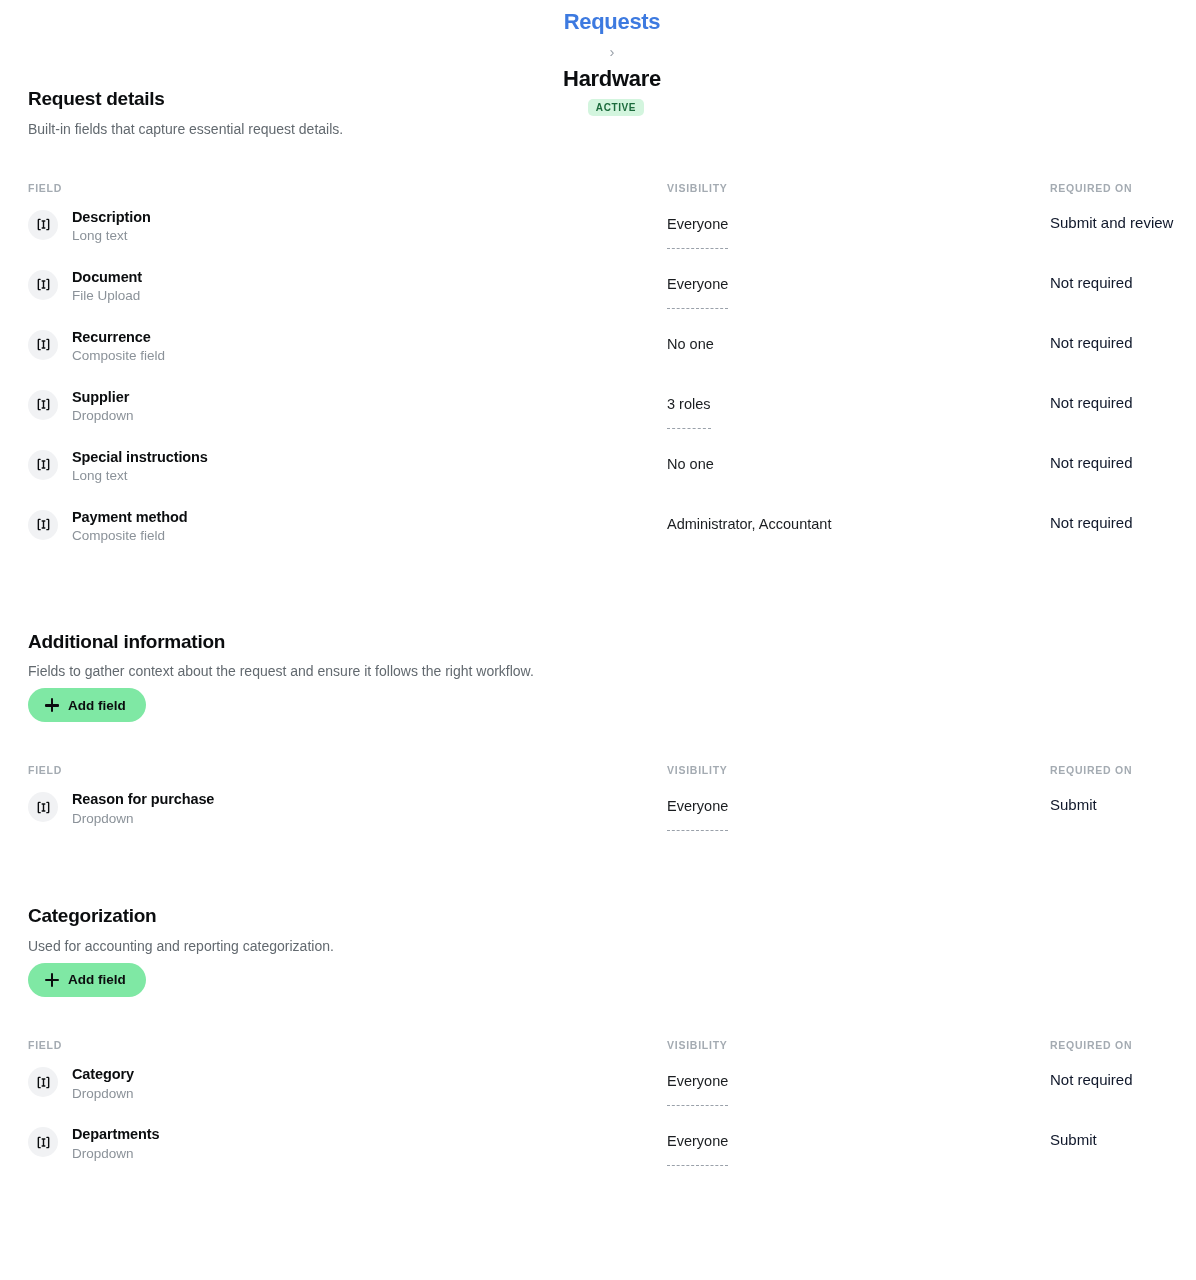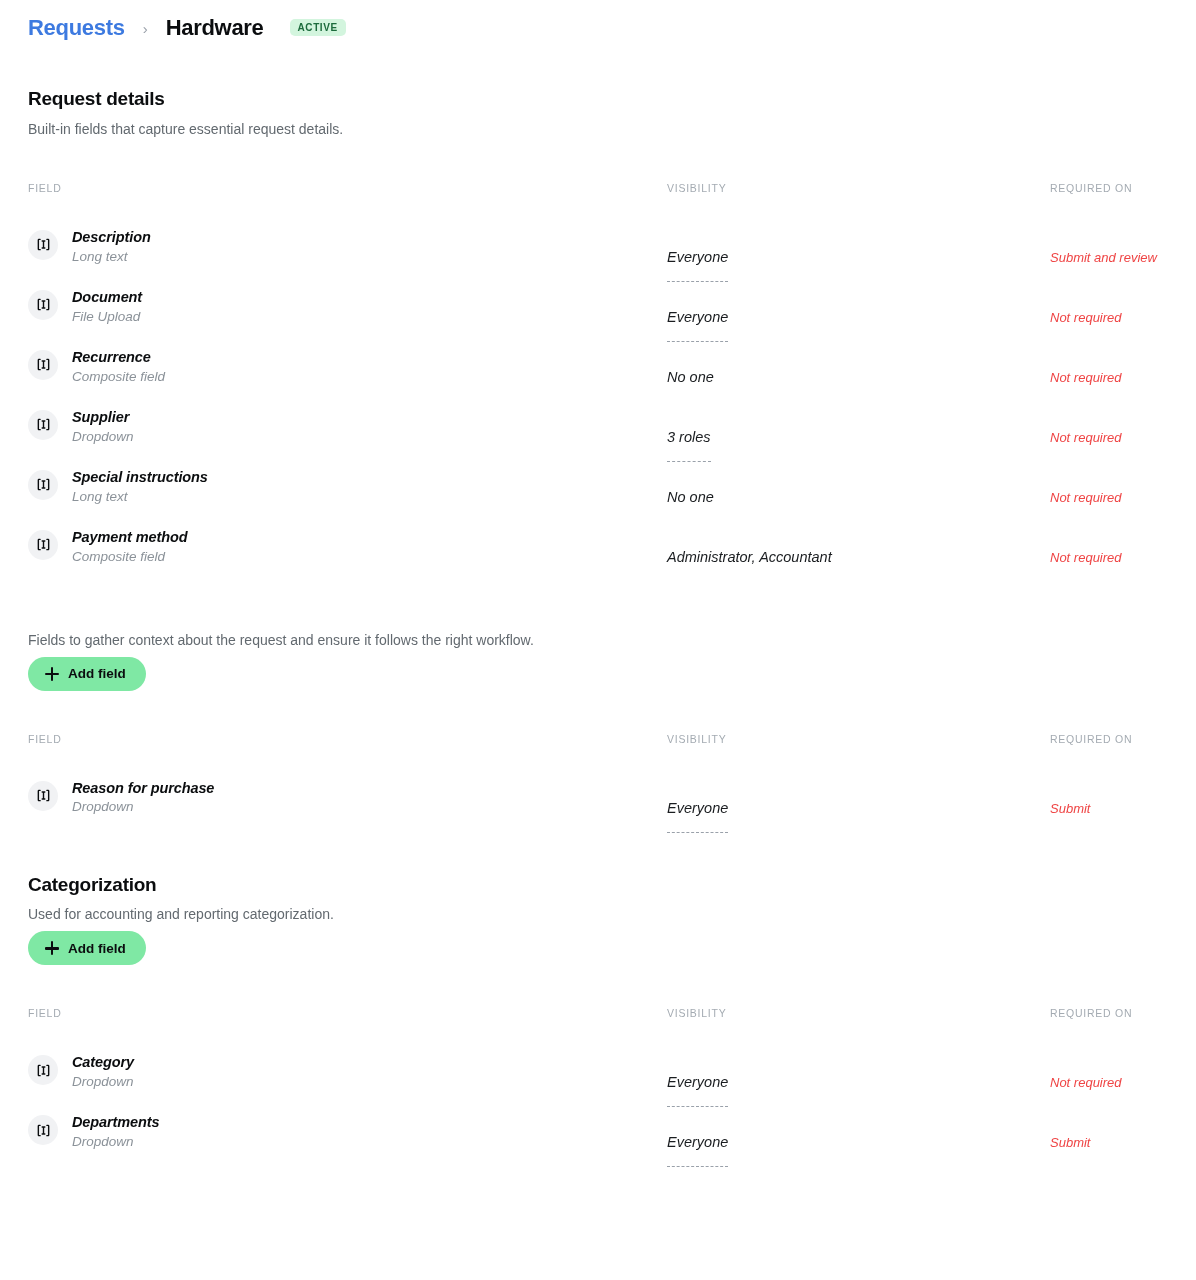--- a/index.html
+++ b/index.html
@@ -17,23 +17,24 @@
     color: #111315;
     -webkit-font-smoothing: antialiased;
   }
 
   .page { padding: 0 0 0 0; position: relative; }
 
   
   .breadcrumb {
     display: flex;
     align-items: center;
-    gap: 18px;
+    gap: 9px;
     padding: 11px 0 0 28px;
     height: 44px;
+    flex-direction: column;
   }
   .crumb-link {
     color: #3d7ae0;
     font-size: 22px;
     font-weight: 700;
     letter-spacing: -0.3px;
     cursor: pointer;
     text-decoration: none;
     line-height: 1;
   }
@@ -158,36 +159,35 @@
 
   
   .field-table { width: 1168px; margin-top: 0; }
   .col-headers {
     display: flex;
     align-items: center;
     height: 22px;
   }
   .col-h {
     font-size: 10.5px;
-    font-weight: 400;
+    font-weight: 700;
     letter-spacing: 0.75px;
     color: #a4abb2;
     text-transform: uppercase;
   }
   .c-field { width: 639px; flex: 0 0 639px; }
   .c-vis   { width: 383px; flex: 0 0 383px; }
   .c-req   { flex: 1 1 auto; }
 
   .rows { margin-top: 6px; }
   .field-row {
     display: flex;
-    align-items: flex-end;
+    align-items: flex-start;
     height: 60px;
     cursor: pointer;
-    font-style: italic;
   }
   .field-cell {
     display: flex;
     align-items: flex-start;
     gap: 14px;
     width: 639px;
     flex: 0 0 639px;
     padding-top: 2px;
   }
   .field-icon {
@@ -222,22 +222,22 @@
     color: #1a1d20;
   }
   .vis-val.dotted {
     border-bottom: 1px dashed #9aa1aa;
     padding-bottom: 16px;
     cursor: pointer;
   }
   .req-cell {
     flex: 1 1 auto;
     padding-top: 9px;
-    font-size: 13px;
-    color: #ef4444;
+    font-size: 15px;
+    color: #0f172a;
   }
 </style>
 </head>
 <body>
 
 <div class="page">
 
   <div class="breadcrumb">
     <a class="crumb-link" href="#">Requests</a>
     <span class="crumb-sep">›</span>
@@ -376,20 +376,21 @@
             <span class="vis-val">Administrator, Accountant</span>
           </div>
           <div class="req-cell">Not required</div>
         </div>
 
       </div>
     </div>
   </div>
 
   <div class="section sec2">
+    <h2 class="section-title">Additional information</h2>
     <p class="section-desc">Fields to gather context about the request and ensure it follows the right workflow.</p>
 
     <button class="add-field-btn">
       <span class="plus-icon"></span>
       <span class="add-field-label">Add field</span>
     </button>
 
     <div class="field-table">
       <div class="col-headers" style="margin-top:37px;">
         <div class="col-h c-field">FIELD</div>

